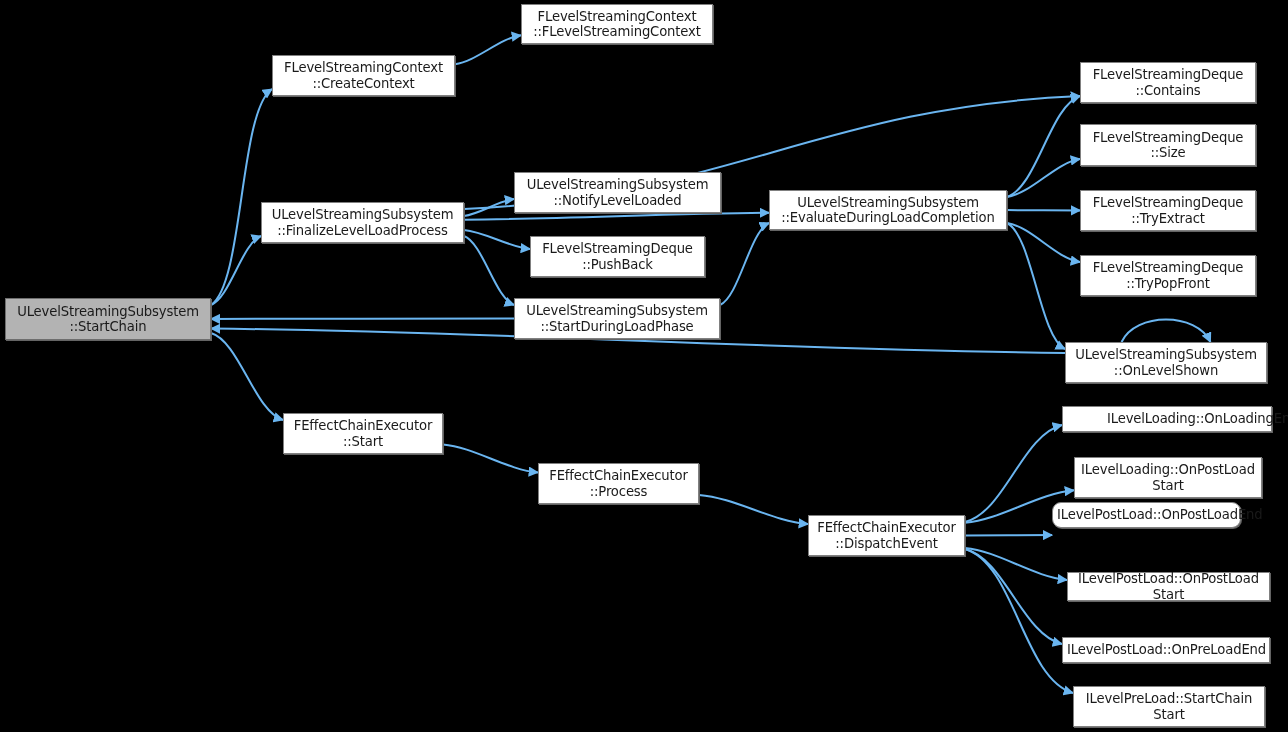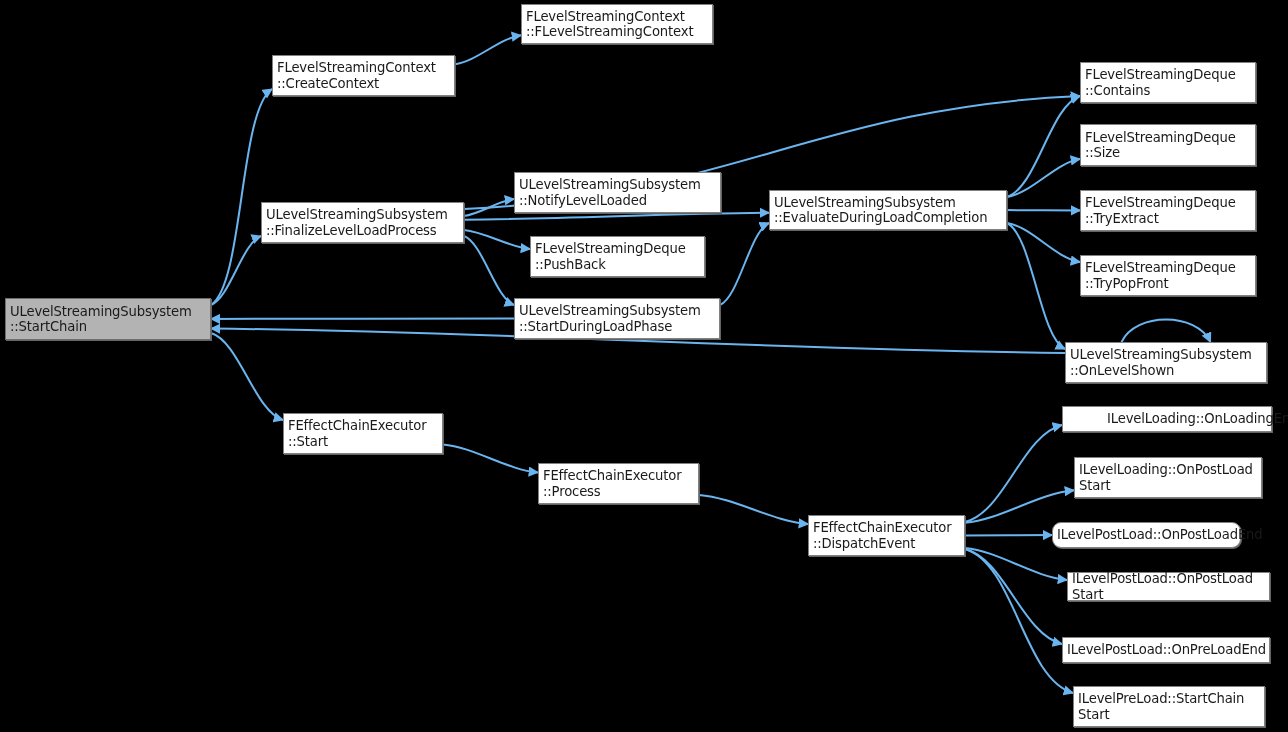--- a/index.html
+++ b/index.html
@@ -24,20 +24,21 @@
   }
   .node {
     position: absolute;
     box-sizing: border-box;
     background: #ffffff;
     border: 1px solid #808080;
     box-shadow: 1px 1px 0 0 #646464;
     display: flex;
     align-items: center;
     justify-content: center;
+    text-align: center;
     color: #1a1a1a;
     font-size: 13.2px;
     line-height: 15.5px;
     letter-spacing: -0.15px;
     padding: 0 4px;
     white-space: pre-line;
   }
   .node.current {
     background: #b3b3b3;
     border: 1px solid #6e6e6e;
@@ -113,21 +114,21 @@
 ::StartDuringLoadPhase</span></div>
       <div class="node" style="left: 1065px; top: 342px; width: 202px; height: 41px;"><span class="node-label">ULevelStreamingSubsystem
 ::OnLevelShown</span></div>
       <div class="node" style="left: 1062px; top: 406px; width: 210px; height: 26px; padding-left: 44px;"><span class="node-label">ILevelLoading::OnLoadingEnd</span></div>
       <div class="node" style="left: 283px; top: 413px; width: 160px; height: 41px;"><span class="node-label">FEffectChainExecutor
 ::Start</span></div>
       <div class="node" style="left: 1074px; top: 457px; width: 188px; height: 41px;"><span class="node-label">ILevelLoading::OnPostLoad
 Start</span></div>
       <div class="node" style="left: 538px; top: 463px; width: 161px; height: 41px;"><span class="node-label">FEffectChainExecutor
 ::Process</span></div>
-      <div class="node" style="left: 1052px; top: 522px; width: 189px; height: 26px; border-radius: 9px;"><span class="node-label">ILevelPostLoad::OnPostLoadEnd</span></div>
+      <div class="node" style="left: 1052px; top: 502px; width: 189px; height: 26px; border-radius: 9px;"><span class="node-label">ILevelPostLoad::OnPostLoadEnd</span></div>
       <div class="node" style="left: 808px; top: 515px; width: 157px; height: 41px;"><span class="node-label">FEffectChainExecutor
 ::DispatchEvent</span></div>
       <div class="node" style="left: 1067px; top: 572px; width: 203px; height: 29px;"><span class="node-label">ILevelPostLoad::OnPostLoad
 Start</span></div>
       <div class="node" style="left: 1062px; top: 637px; width: 208px; height: 26px;"><span class="node-label">ILevelPostLoad::OnPreLoadEnd</span></div>
       <div class="node" style="left: 1073px; top: 686px; width: 192px; height: 41px;"><span class="node-label">ILevelPreLoad::StartChain
 Start</span></div>
     </div>
 </div>
 

